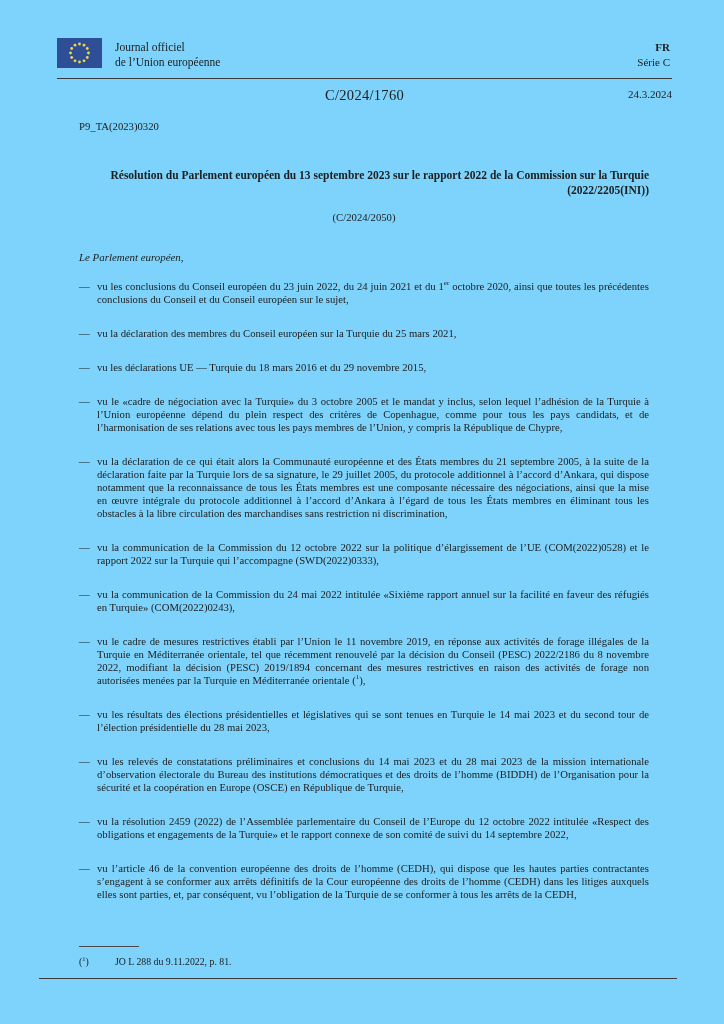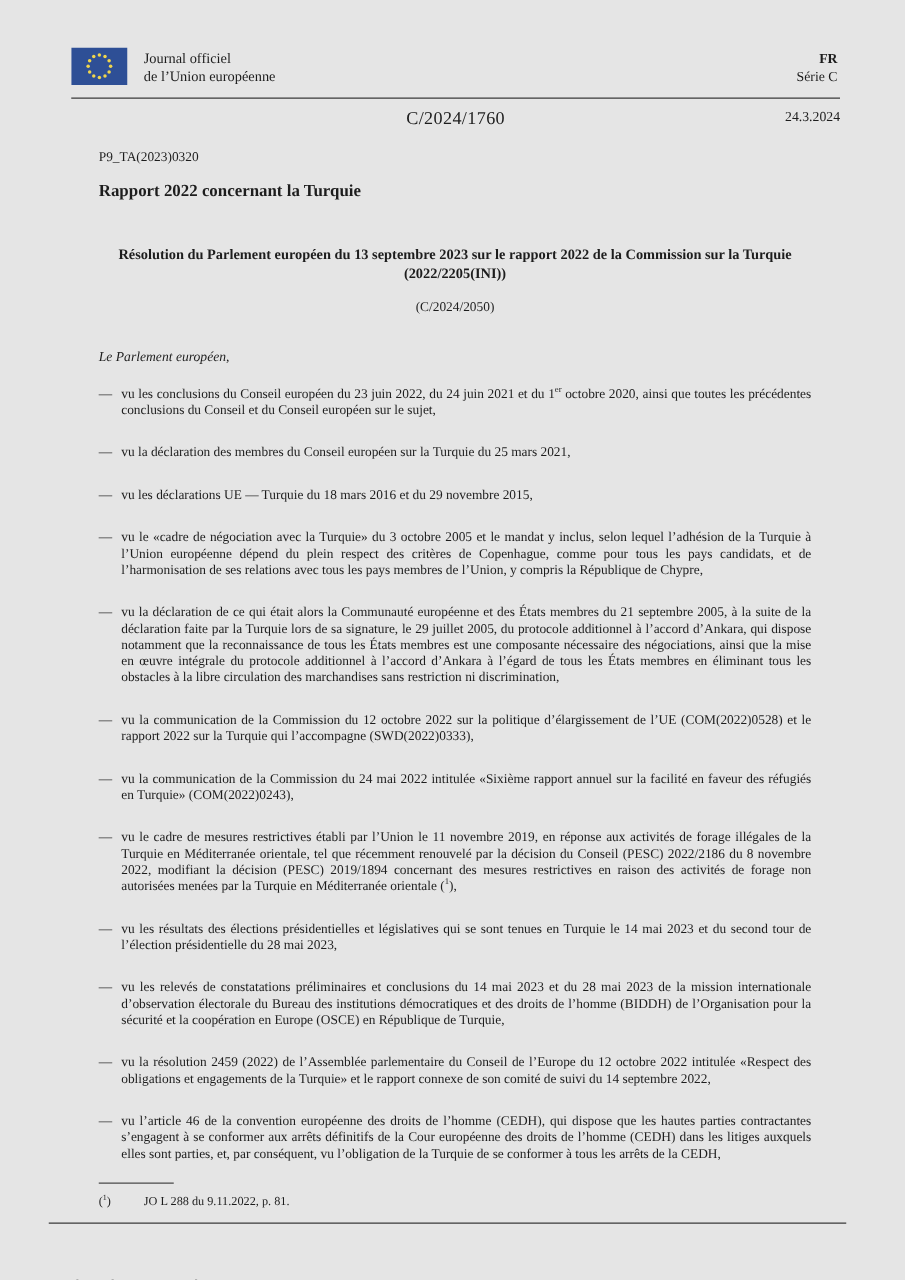--- a/index.html
+++ b/index.html
@@ -1,18 +1,18 @@
 <!DOCTYPE html>
 <html><head>
 <meta charset="utf-8">
 <style>
   html,body { margin:0; padding:0; background:#ffffff; }
   .page {
     position:relative; width:724px; height:1024px; margin:0 auto;
-    background:#e5e5e5; box-sizing:border-box;
+    background:#7dd3fc; box-sizing:border-box;
     font-family:"Liberation Serif","DejaVu Serif",serif;
     color:#1d1d1d;
     overflow:hidden;
   }
   
   .header { position:absolute; top:38px; left:57px; right:54px;
     display:flex; justify-content:space-between; align-items:flex-start; }
   .brand { display:flex; align-items:flex-start; }
   .flag { width:45px; height:30px; display:block; }
   .journal { margin-left:13px; font-size:11.5px; line-height:15px; padding-top:2px; }
@@ -20,21 +20,21 @@
   .langbox .lang { font-weight:bold; }
   .header-rule { position:absolute; top:78px; left:57px; right:52px;
     border-top:1.6px solid #3a3a3a; }
   .docnum-row { position:absolute; top:86px; left:57px; right:52px; text-align:center; }
   .docnum { font-size:14.5px; letter-spacing:0.3px; }
   .docdate { position:absolute; right:0; top:2px; font-size:11px; }
   
   .content { position:absolute; top:120px; left:79px; width:570px; }
   .ref { font-size:10.7px; margin-bottom:13px; }
   .title { font-size:13.5px; font-weight:bold; margin-bottom:15px; }
-  .subtitle { font-size:11.5px; font-weight:bold; text-align:center;
+  .subtitle { font-size:11.5px; font-weight:bold; text-align:right;
     line-height:15px; margin-bottom:13px;margin-top:36px; }
   .docnum2 { font-size:10.7px; text-align:center; margin-bottom:28px; }
   .intro { font-size:10.9px; font-style:italic; margin-bottom:17px; }
   .items { display:flex; flex-direction:column; gap:21px; }
   .item { display:flex; font-size:10.7px; line-height:13px; }
   .dash { flex:0 0 18px; }
   .itext { flex:1; text-align:justify; }
   sup { font-size:65%; line-height:0; vertical-align:super; }
   
   .footnote-divider { position:absolute; left:79px; top:946px; width:60px;
@@ -83,21 +83,20 @@
   </div>
   <div class="header-rule"></div>
 
   <div class="docnum-row">
     <span class="docnum">C/2024/1760</span>
     <span class="docdate">24.3.2024</span>
   </div>
 
   <div class="content">
     <div class="ref">P9_TA(2023)0320</div>
-    <div class="title">Rapport 2022 concernant la Turquie</div>
     <div class="subtitle">Résolution du Parlement européen du 13 septembre 2023 sur le rapport 2022 de la Commission sur la Turquie (2022/2205(INI))</div>
     <div class="docnum2">(C/2024/2050)</div>
     <div class="intro">Le Parlement européen,</div>
 
     <div class="items">
       <div class="item">
         <span class="dash">—</span>
         <span class="itext">vu les conclusions du Conseil européen du 23 juin 2022, du 24 juin 2021 et du 1<sup>er</sup> octobre 2020, ainsi que toutes les précédentes conclusions du Conseil et du Conseil européen sur le sujet,</span>
       </div>
       <div class="item">

